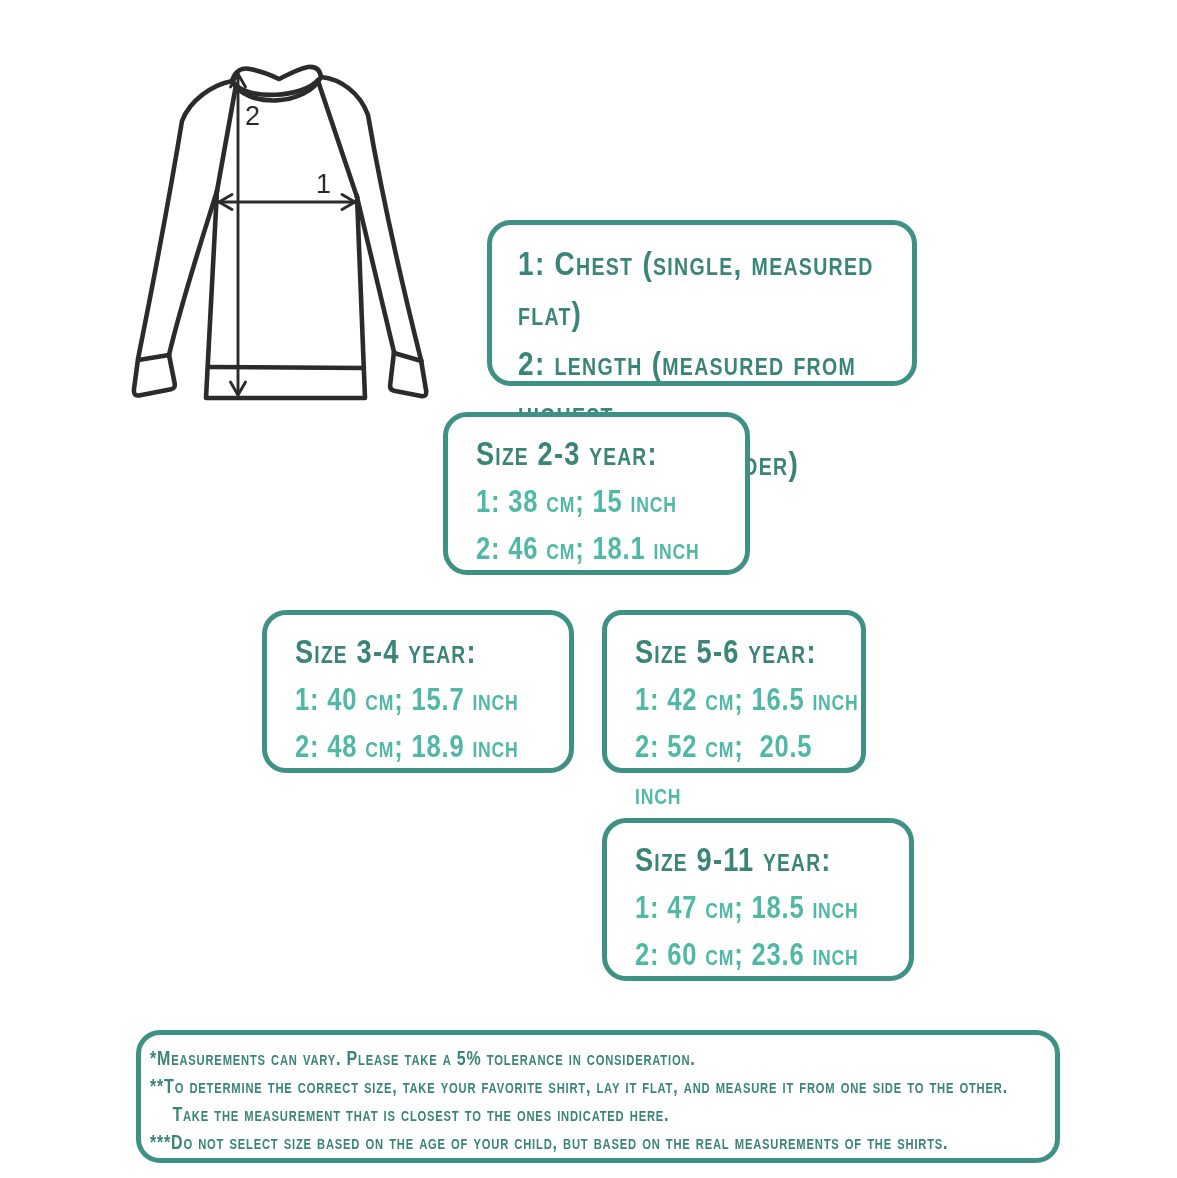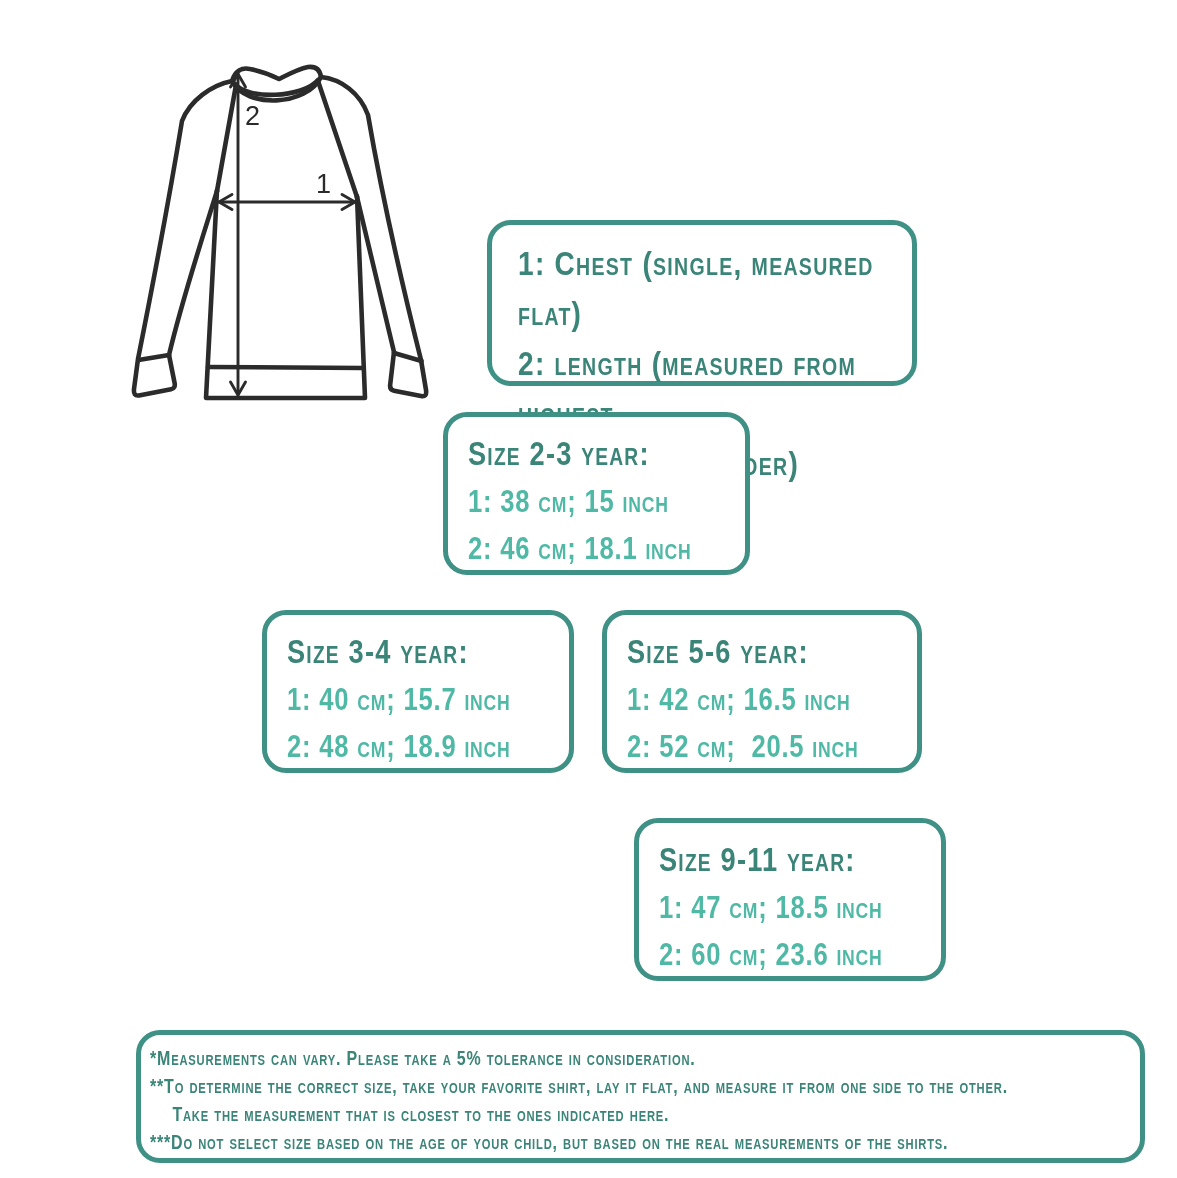--- a/index.html
+++ b/index.html
@@ -36,25 +36,25 @@
   }
   .box {
     position: absolute;
     background: var(--bg);
     border: 5px solid var(--border-teal);
     border-radius: 24px;
   }
   .legend  { left: 487px; top: 220px; width: 430px; height: 166px; padding: 14px 0 0 26px; }
   .s23     { left: 443px; top: 412px; width: 307px; height: 163px; }
   .s34     { left: 262px; top: 610px; width: 312px; height: 163px; }
-  .s56     { left: 602px; top: 610px; width: 320px; height: 163px; }
+  .s56     { left: 602px; top: 610px; width: 264px; height: 163px; border-radius: 20px; }
   .s78     { left: 262px; top: 818px; width: 312px; height: 163px; }
-  .s911    { left: 602px; top: 818px; width: 312px; height: 163px; margin-left: 32px; }
-  .size-box { padding: 12px 0 0 20px; }
-  .footnote { left: 136px; top: 1030px; width: 1009px; height: 133px; padding: 9px 0 0 9px; }
+  .s911    { left: 602px; top: 818px; width: 312px; height: 163px; }
+  .size-box { padding: 12px 0 0 28px; }
+  .footnote { left: 136px; top: 1030px; width: 924px; height: 133px; padding: 9px 0 0 9px; }
 
   .shrink { transform-origin: 0 0; }
   .legend-shrink { transform: scaleX(0.85); width: 118%; }
   .size-shrink   { transform: scaleX(0.80); width: 125%; }
   .foot-shrink   { transform: scaleX(0.80); width: 125%; }
 
   .ln {
     font-variant: small-caps;
     font-variant-caps: small-caps;
     font-weight: 700;

